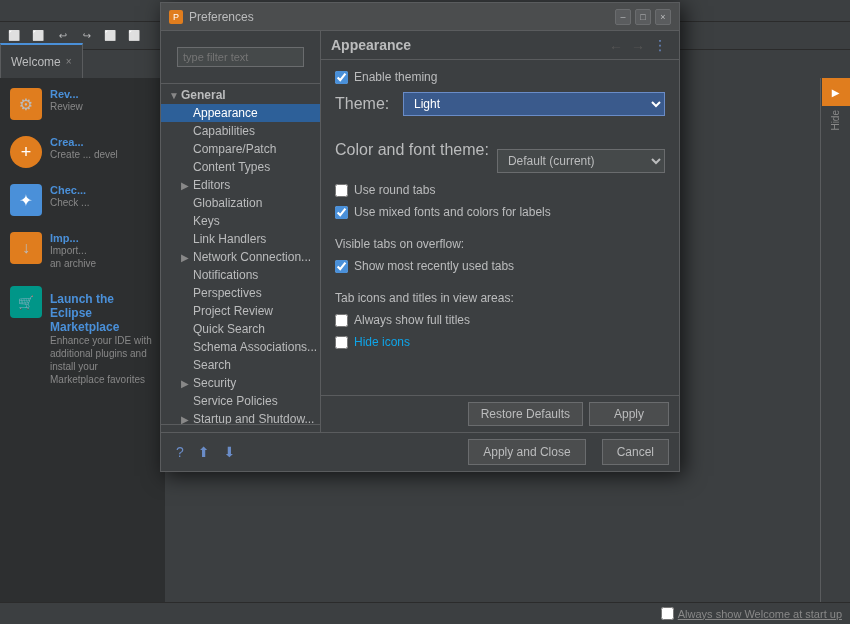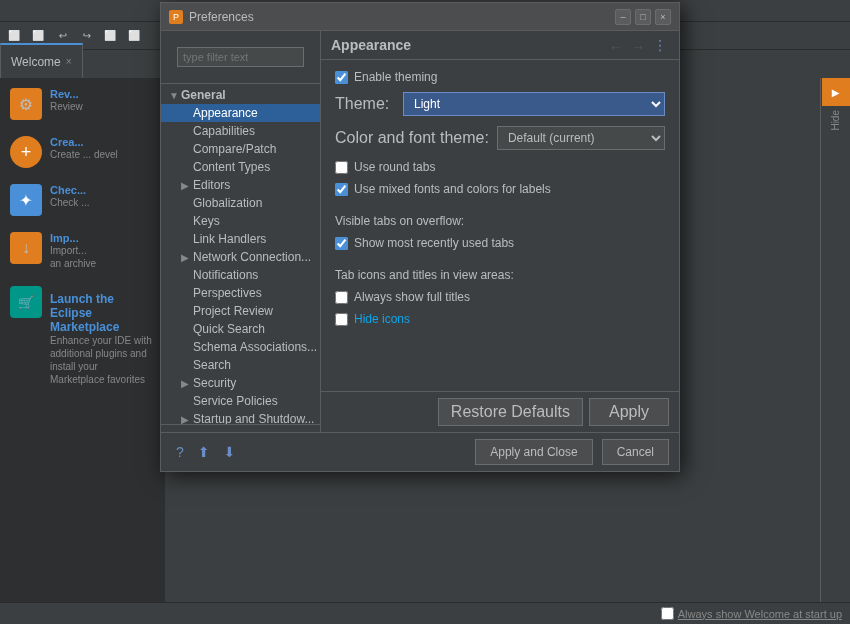--- a/index.html
+++ b/index.html
@@ -367,41 +367,42 @@
       color: #bbbcbd;
     }
     .field-select-default {
       flex: 1;
       background: #45494a;
       border: 1px solid #6a6c6e;
       color: #bbbcbd;
       font-size: 12px;
       padding: 3px 6px;
       outline: none;
+      margin-top: 23px;
     }
 
     .section-heading {
       font-size: 12px;
       color: #bbbcbd;
       margin-bottom: 8px;
     }
 
     .pref-bottom-bar {
       display: flex;
       justify-content: flex-end;
       align-items: center;
       padding: 6px 10px;
       border-top: 1px solid #5a5c5e;
       gap: 6px;
     }
     .pref-btn {
       background: #4b4d4e;
       border: 1px solid #6a6c6e;
       color: #bbbcbd;
-      font-size: 16px;
+      font-size: 12px;
       padding: 4px 12px;
       cursor: pointer;
       min-width: 80px;
     }
 
     .dialog-footer {
       display: flex;
       justify-content: space-between;
       align-items: center;
       padding: 6px 10px;
@@ -418,21 +419,21 @@
       border: 1px solid transparent;
       color: #6a8cc7;
       font-size: 14px;
       cursor: pointer;
       padding: 2px 4px;
       display: flex;
       align-items: center;
     }
     .footer-right {
       display: flex;
-      gap: 9px;
+      gap: 16px;
     }
     .btn-primary {
       background: #4b4d4e;
       border: 1px solid #6a6c6e;
       color: #bbbcbd;
       font-size: 12px;
       padding: 5px 14px;
       cursor: pointer;
     }
 

